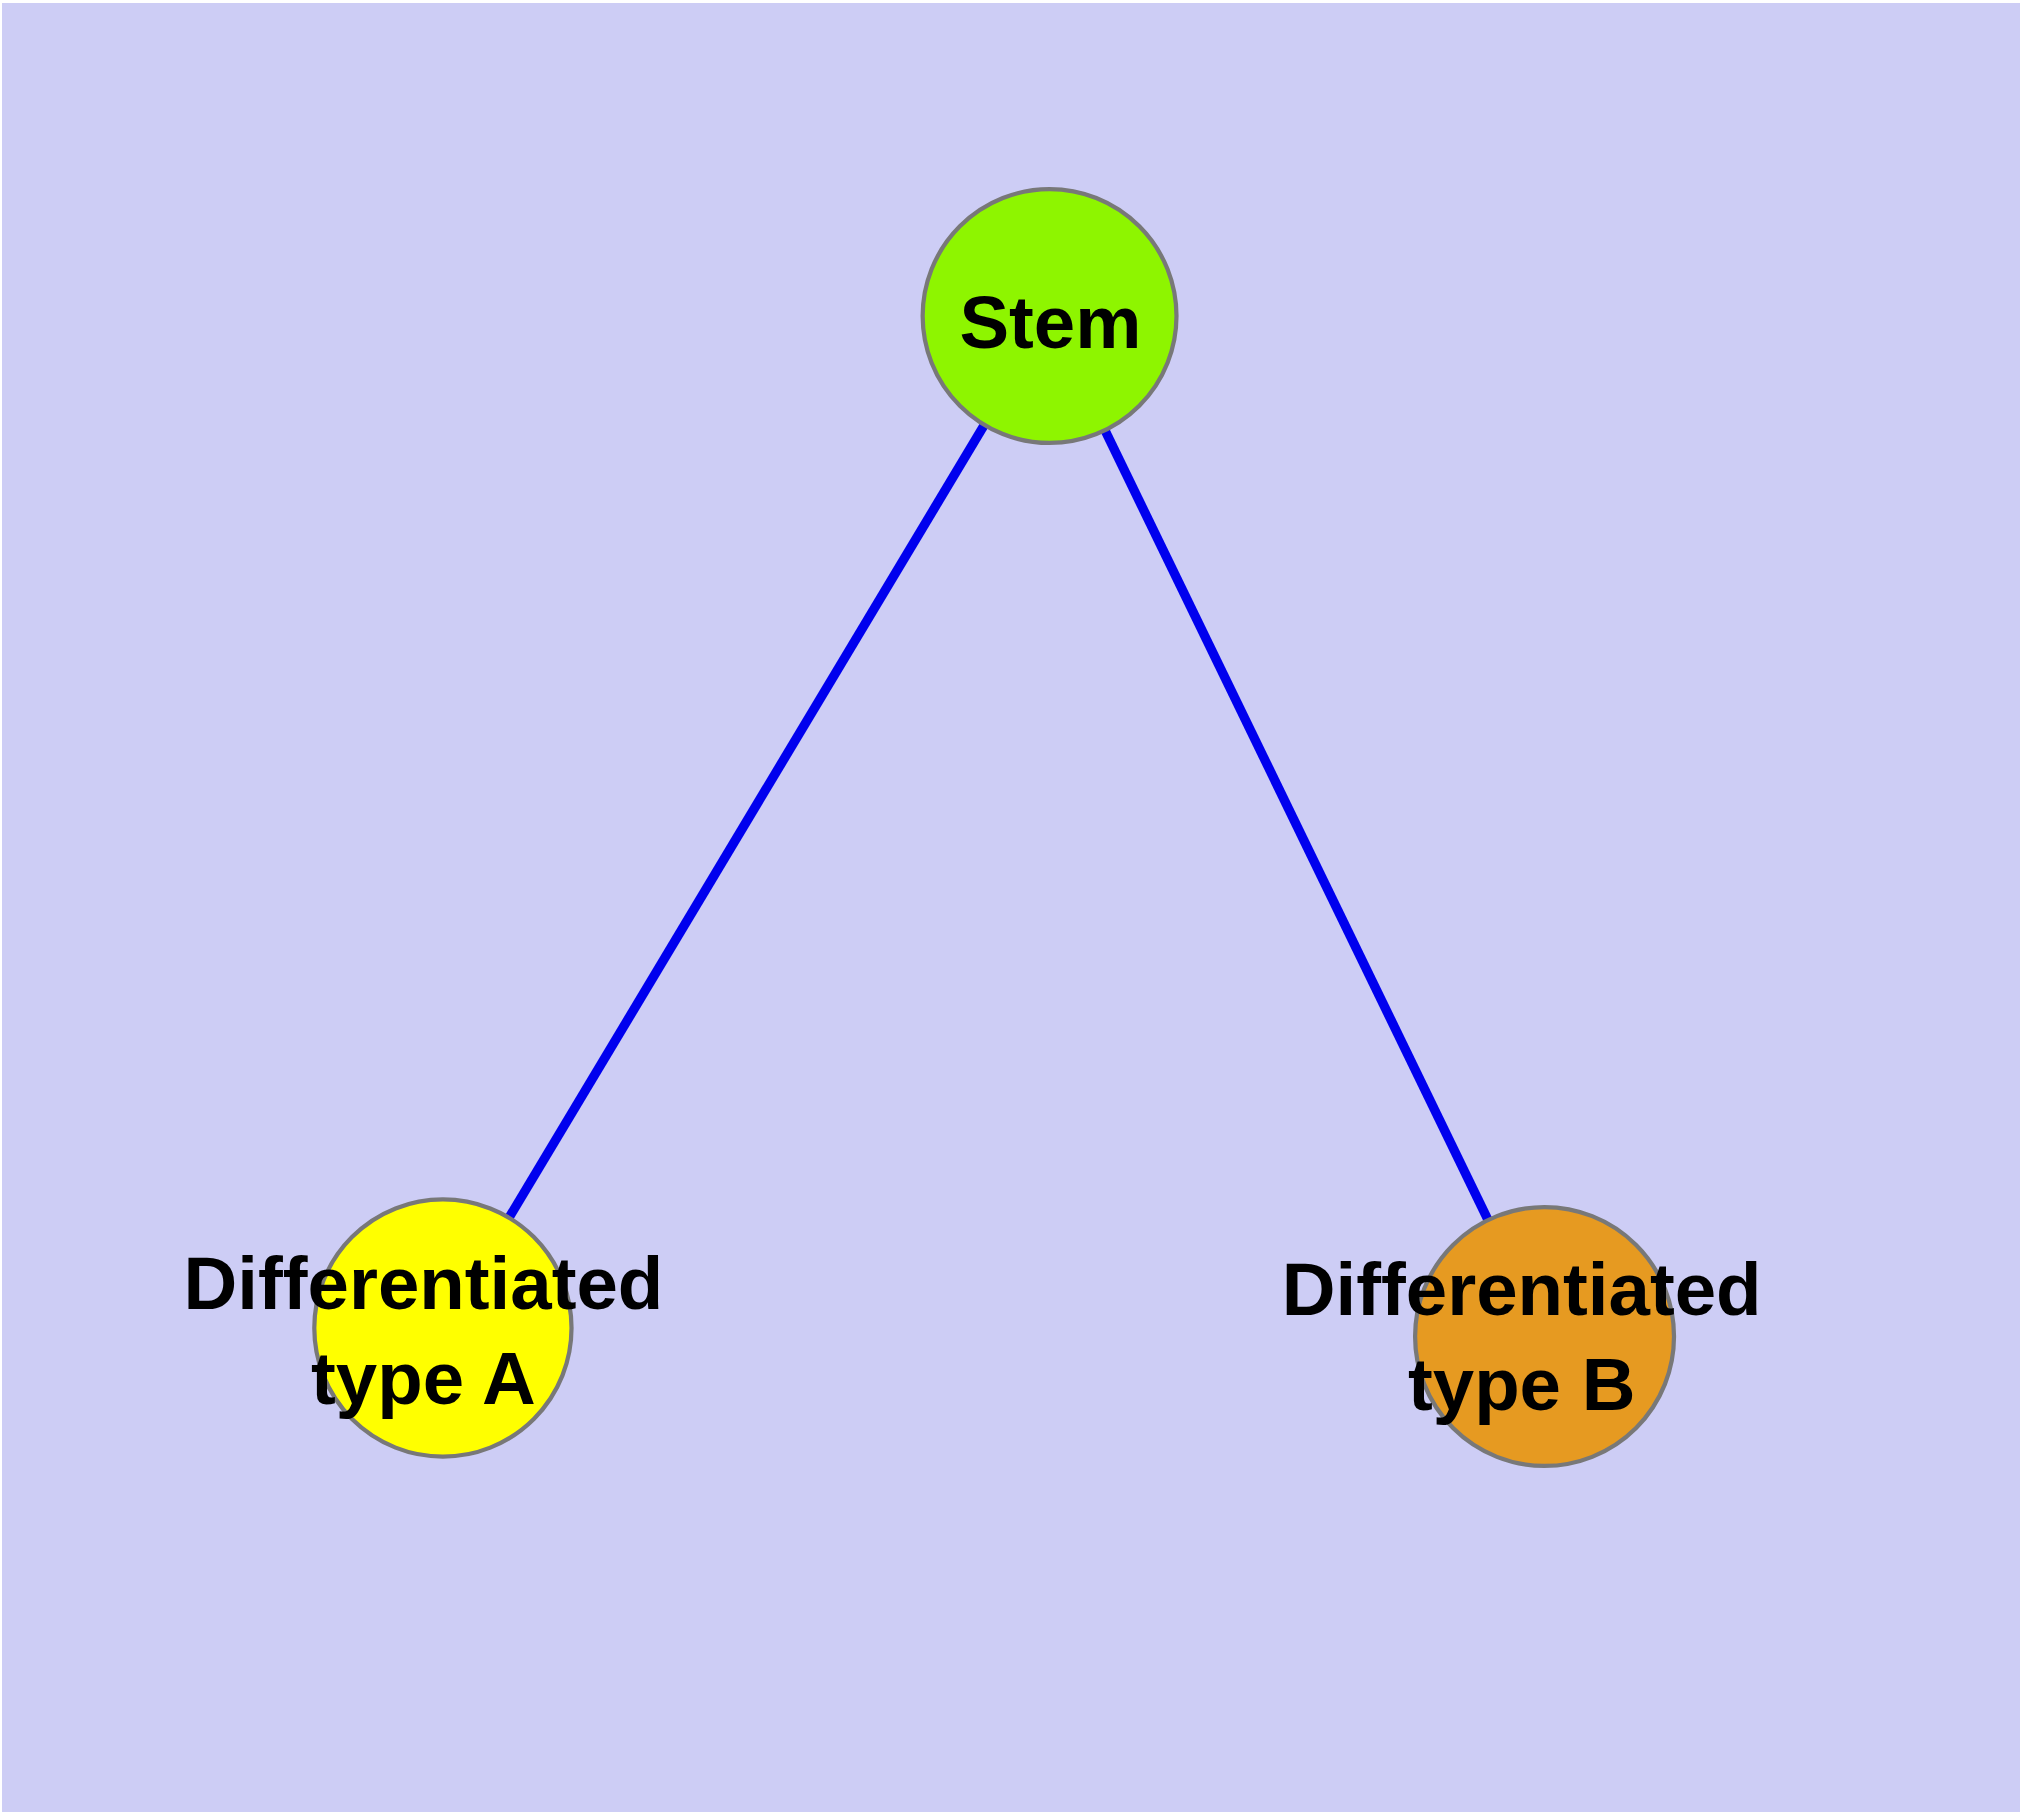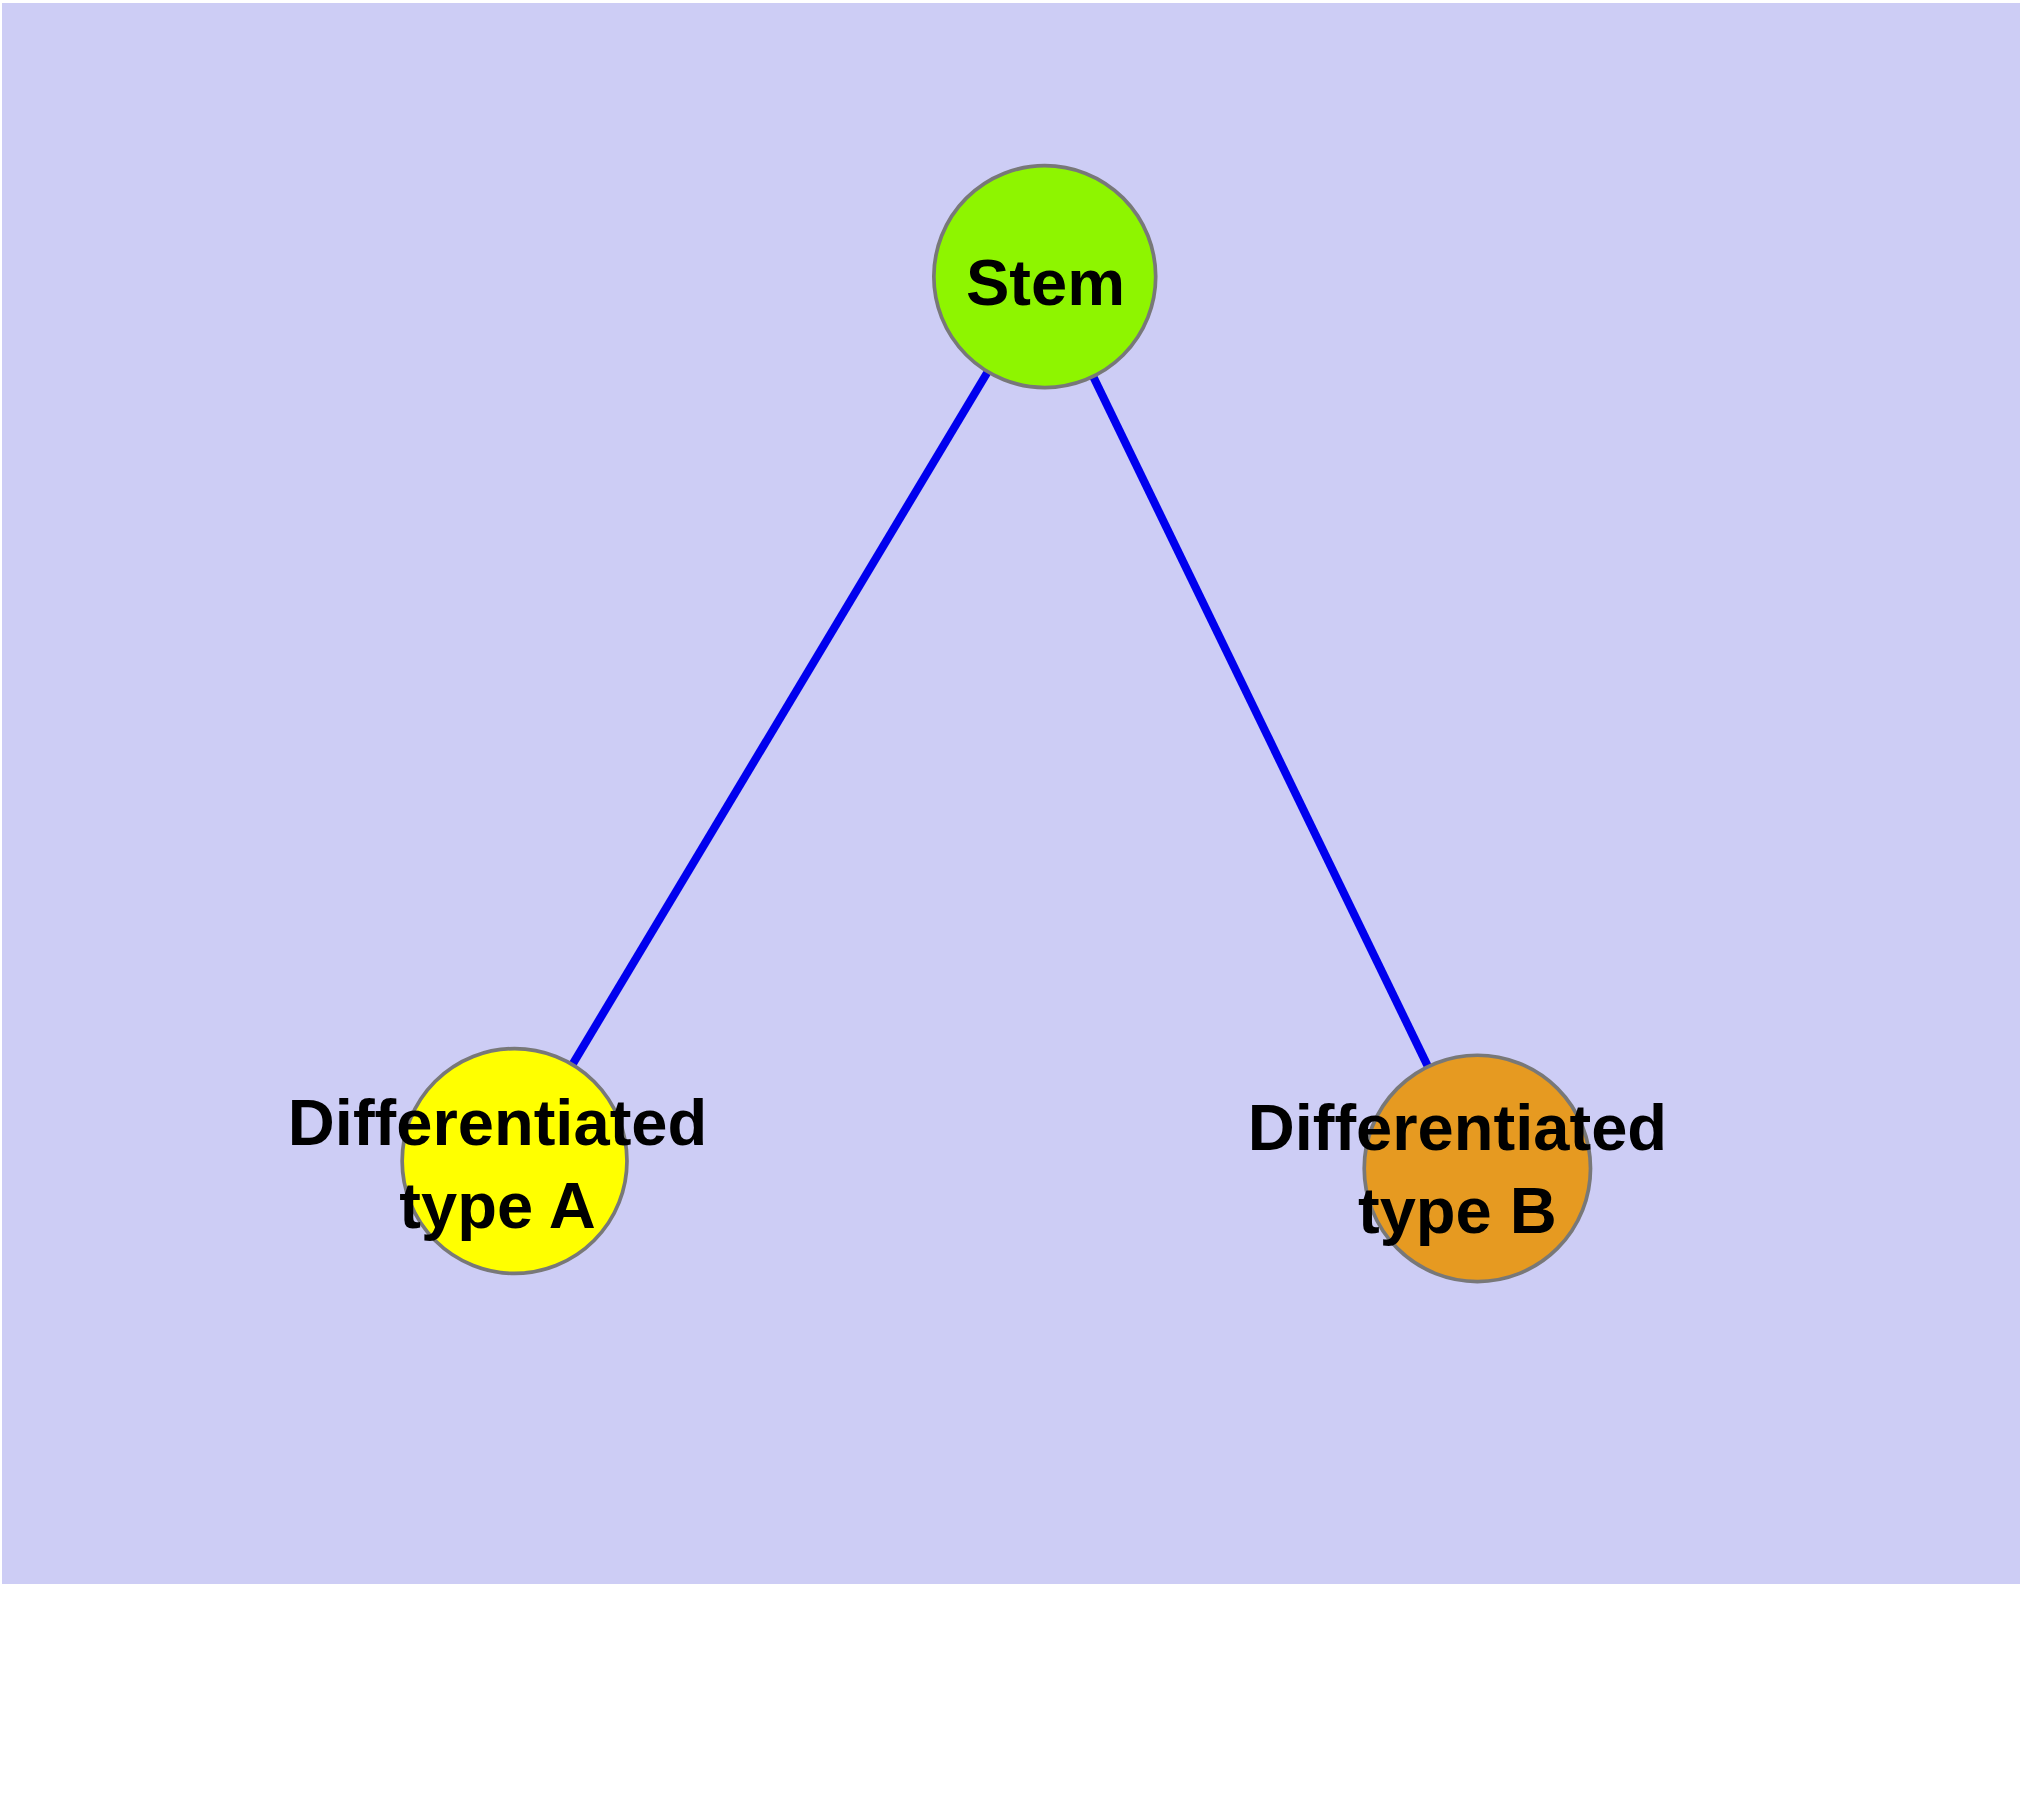--- a/index.html
+++ b/index.html
@@ -3,21 +3,21 @@
 <meta charset="utf-8">
 <style>
   html, body {
     margin: 0;
     padding: 0;
     background: #ffffff;
   }
   .canvas {
     position: relative;
     width: 2021px;
-    height: 1584px;
+    height: 1812px;
     box-sizing: border-box;
     border-top: 3.4px solid #ffffff;
     border-left: 2.5px solid #ffffff;
     overflow: hidden;
   }
   .canvas svg {
     display: block;
     width: 100%;
     height: 100%;
   }

